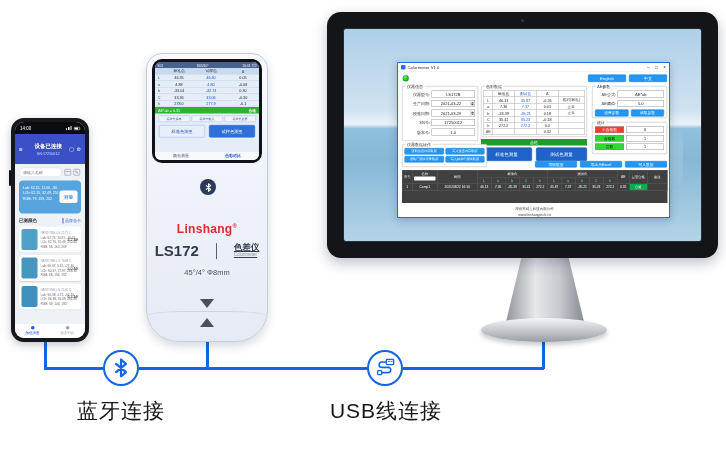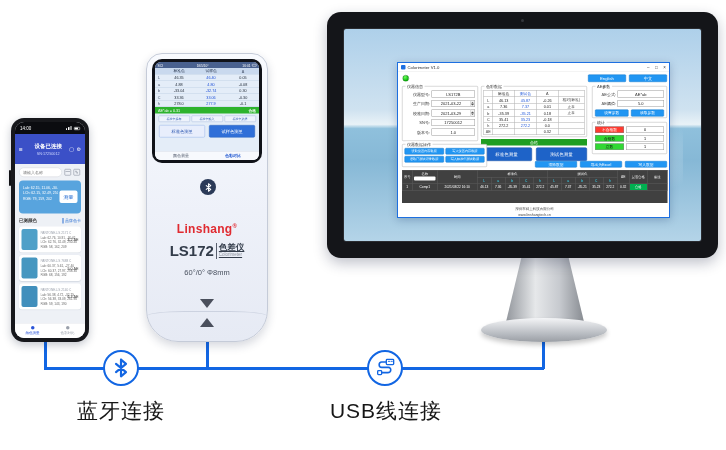--- a/index.html
+++ b/index.html
@@ -93,21 +93,21 @@
   .d-big .b-test{background:#2f6fd8;border:1px solid #2a60ba;color:#fff;}
   .d-tabs{position:absolute;left:0;bottom:0;width:208px;height:18px;background:#f7f9fd;border-top:1px solid #d4dae6;
     display:flex;align-items:center;}
   .d-tabs span{flex:1;text-align:center;font-size:8px;color:#596273;}
   .d-tabs .on{color:#1d55d0;font-weight:bold;}
   .d-bt{position:absolute;left:53px;top:125px;width:16px;height:16px;border-radius:50%;background:#2b3a58;
     display:flex;align-items:center;justify-content:center;}
   .d-brand{position:absolute;left:0;top:168px;width:120px;text-align:center;color:#e02b31;
     font-size:12px;font-weight:bold;letter-spacing:.3px;}
   .d-brand sup{font-size:6px;}
-  .d-model{position:absolute;left:0;top:188px;width:120px;display:flex;align-items:center;justify-content:center;gap:2px;}
+  .d-model{position:absolute;left:0;top:188px;width:120px;display:flex;align-items:center;justify-content:center;gap:17px;}
   .d-model .ls{font-size:15px;font-weight:bold;color:#333c4a;}
   .d-model .dv{width:1px;height:16px;background:#59606e;}
   .d-model .cn{font-size:8.5px;font-weight:bold;color:#333c4a;line-height:1.1;text-align:left;text-decoration:underline;}
   .d-model .en{font-size:4.5px;color:#8a8f99;font-weight:normal;display:block;}
   .d-spec{position:absolute;left:0;top:214px;width:120px;text-align:center;font-size:7.5px;color:#4a5260;}
   .tri{width:0;height:0;position:absolute;left:53px;}
   .tri-down{top:245px;border-left:7px solid transparent;border-right:7px solid transparent;border-top:9px solid #4a4f5c;}
   .tri-up{top:264px;border-left:7px solid transparent;border-right:7px solid transparent;border-bottom:9px solid #4a4f5c;}
   .d-seam{position:absolute;left:0;top:257px;width:120px;height:10px;border-top:1.5px solid #ccd2e0;border-radius:50%/8px;}
 
@@ -372,21 +372,21 @@
       <svg width="9" height="9" viewBox="0 0 24 24" fill="none" stroke="#fff" stroke-width="2.8" stroke-linejoin="round" stroke-linecap="round">
         <path d="M12 2 V22 L18 17 L6 7 M12 2 L18 7 L6 17"></path>
       </svg>
     </div>
     <div class="d-brand"><span>Linshang</span><sup>®</sup></div>
     <div class="d-model">
       <span class="ls">LS172</span>
       <i class="dv"></i>
       <span class="cn"><span>色差仪</span><span class="en">Colorimeter</span></span>
     </div>
-    <div class="d-spec">60°/0°  Φ8mm</div>
+    <div class="d-spec">45°/4°  Φ8mm</div>
     <i class="tri tri-down"></i>
     <div class="d-seam"></div>
     <i class="tri tri-up"></i>
   </div>
 
   <div class="m-neck"></div>
   <div class="m-base"></div>
   <div class="monitor">
     <i class="m-cam"></i>
     <div class="m-screen">

